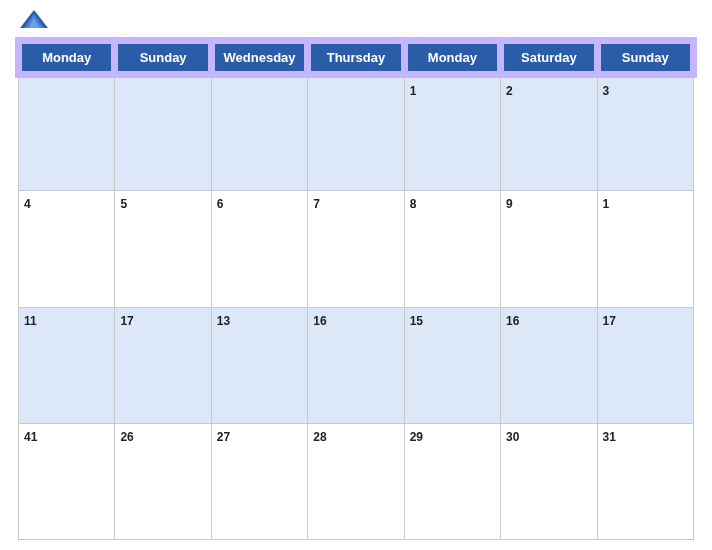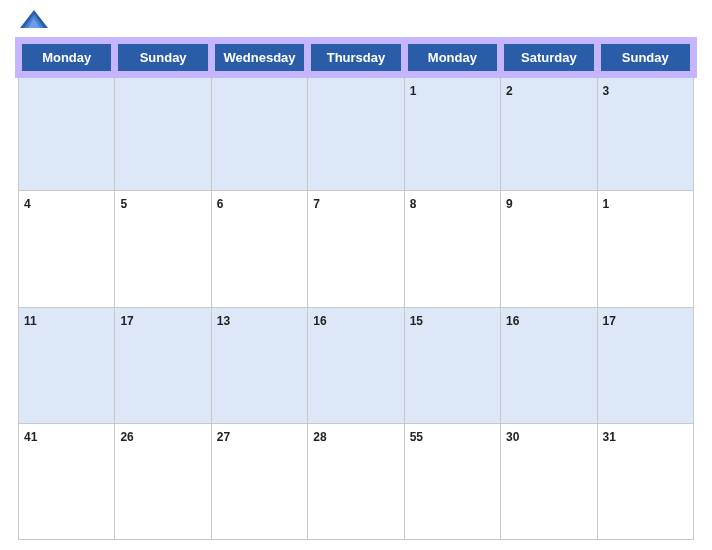--- a/index.html
+++ b/index.html
@@ -158,18 +158,18 @@
         <td><span class="day-number">16</span></td>
         <td><span class="day-number">15</span></td>
         <td><span class="day-number">16</span></td>
         <td><span class="day-number">17</span></td>
       </tr>
       <tr>
         <td><span class="day-number">41</span></td>
         <td><span class="day-number">26</span></td>
         <td><span class="day-number">27</span></td>
         <td><span class="day-number">28</span></td>
-        <td><span class="day-number">55</span></td>
+        <td><span class="day-number">29</span></td>
         <td><span class="day-number">30</span></td>
         <td><span class="day-number">31</span></td>
       </tr>
     </tbody>
 </table>
 
 </body></html>

